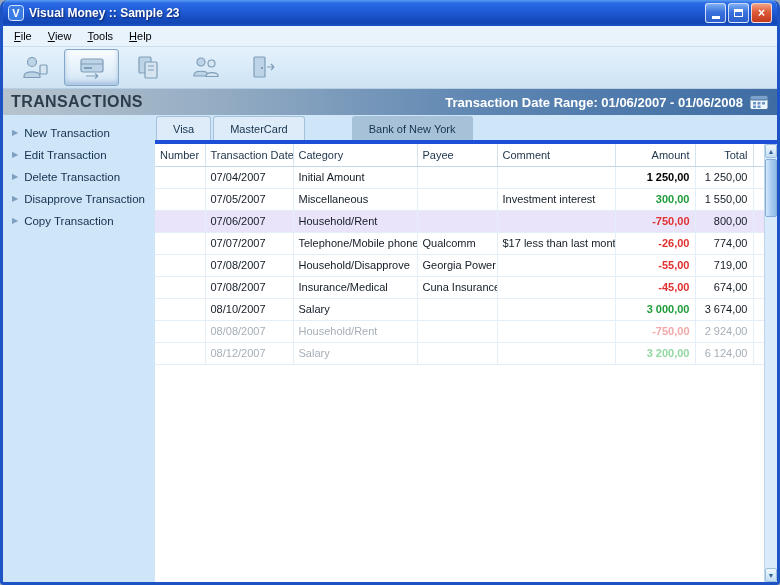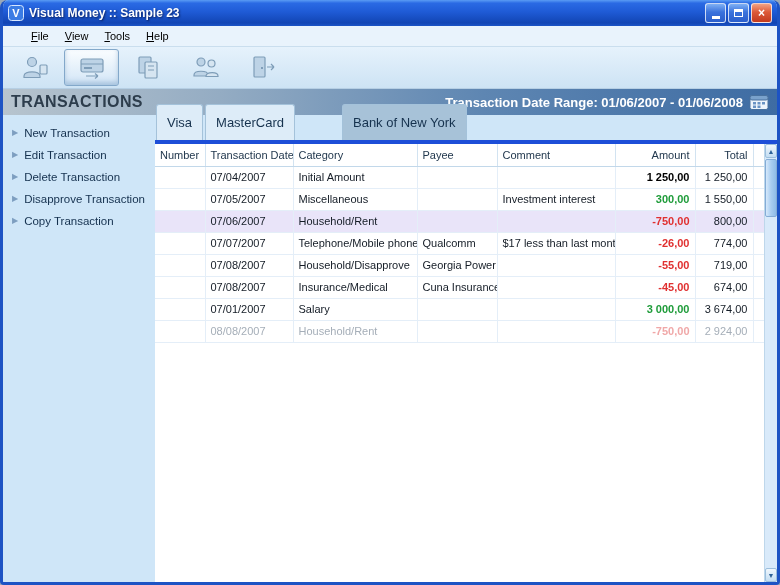--- a/index.html
+++ b/index.html
@@ -24,21 +24,21 @@
     width:21px; height:20px; border-radius:3px; border:1px solid rgba(255,255,255,.75);
     display:flex; align-items:center; justify-content:center; cursor:default;
     background:linear-gradient(180deg,#7fb0f4,#3a72dc 45%,#2a5ecc);
     color:#fff; font-size:12px; font-weight:bold; padding:0;
   }
   .winbtn.close { background:linear-gradient(180deg,#f0a284,#dd5a38 45%,#c23a1e); }
   .glyph-min { width:8px; height:3px; background:#fff; align-self:flex-end; margin-bottom:3px; }
   .glyph-max { width:9px; height:8px; border:1px solid #fff; border-top:3px solid #fff; }
 
   
-  .menubar { height:21px; flex:0 0 21px; background:#e9f3fc; display:flex; align-items:center; padding:0 20px; border-bottom:1px solid #cadeee; }
+  .menubar { height:21px; flex:0 0 21px; background:#e9f3fc; display:flex; align-items:center; padding:0 3px; border-bottom:1px solid #cadeee; }
   .menu-item { display:inline-block; padding:3px 8px; font-size:11px; color:#000; }
   .menu-item::first-letter { text-decoration:underline; }
 
   
   .toolbar { height:42px; flex:0 0 42px; background:linear-gradient(180deg,#e6f2fc,#cde3f4); border-bottom:1px solid #b6cfe4; display:flex; align-items:stretch; padding:2px 4px; gap:2px; }
   .tool-btn { width:55px; border:1px solid transparent; border-radius:3px; background:transparent; display:flex; align-items:center; justify-content:center; padding:0; }
   .tool-btn.active { background:linear-gradient(180deg,#fafdff,#d2e5f6); border-color:#83a8ca; box-shadow:inset 0 -3px 5px rgba(110,150,190,.45); }
   .tool-icon svg { display:block; }
 
   
@@ -50,21 +50,21 @@
   .header-range { font-size:13px; font-weight:bold; color:#fff; white-space:nowrap; }
 
   
   .body { flex:1; display:flex; min-height:0; }
   .sidebar { width:152px; flex:0 0 152px; background:#cfe6f8; padding-top:7px; }
   .side-item { display:flex; align-items:center; gap:6px; padding:5px 4px 5px 9px; font-size:11.5px; color:#14304e; cursor:default; }
   .side-arrow { color:#7d9ec0; font-size:8px; line-height:1; }
 
   .main { flex:1; display:flex; flex-direction:column; min-width:0; background:#cfe6f8; }
   .tabs { height:25px; flex:0 0 25px; display:flex; align-items:flex-end; padding-left:1px; gap:2px; }
-  .tab { height:36px; display:flex; align-items:center; padding:0 10px; font-size:13px; color:#16324e;
+  .tab { height:24px; display:flex; align-items:center; padding:0 16px; font-size:11px; color:#16324e;
          background:#ddecf8; border:1px solid #a4c2da; border-bottom:none; border-radius:3px 3px 0 0; }
   .tab.active { background:#a7c2d8;margin-left:45px; }
 
   .content { flex:1; display:flex; min-height:0; background:#fff; border-top:4px solid #1d4ed8; }
   .table-wrap { flex:1; min-width:0; overflow:hidden; }
   table { width:100%; border-collapse:collapse; table-layout:fixed; font-size:11px; }
   th { height:22px; font-weight:normal; text-align:left; padding:0 5px; color:#22384e; background:#fff;
        border-right:1px solid #d2e3f1; border-bottom:1px solid #c2d8ea; overflow:hidden; white-space:nowrap; }
   th.num-h { text-align:right; }
   th.no-r, td.no-r { border-right:none; }
@@ -304,36 +304,46 @@
                   <td class="col-date">07/08/2007</td>
                   <td class="col-category">Insurance/Medical</td>
                   <td class="col-payee">Cuna Insurance</td>
                   <td class="col-comment"></td>
                   <td class="col-amount amt negative">-45,00</td>
                   <td class="col-total">674,00</td>
                   <td class="no-r"></td>
                 </tr>
                 <tr class="row-normal">
                   <td class="col-number"></td>
-                  <td class="col-date">07/01/2007</td>
+                  <td class="col-date">08/10/2007</td>
                   <td class="col-category">Salary</td>
                   <td class="col-payee"></td>
                   <td class="col-comment"></td>
                   <td class="col-amount amt positive">3 000,00</td>
                   <td class="col-total">3 674,00</td>
                   <td class="no-r"></td>
                 </tr>
                 <tr class="row-pending">
                   <td class="col-number"></td>
                   <td class="col-date">08/08/2007</td>
                   <td class="col-category">Household/Rent</td>
                   <td class="col-payee"></td>
                   <td class="col-comment"></td>
                   <td class="col-amount amt negative-dim">-750,00</td>
                   <td class="col-total">2 924,00</td>
+                  <td class="no-r"></td>
+                </tr>
+                <tr class="row-pending">
+                  <td class="col-number"></td>
+                  <td class="col-date">08/12/2007</td>
+                  <td class="col-category">Salary</td>
+                  <td class="col-payee"></td>
+                  <td class="col-comment"></td>
+                  <td class="col-amount amt positive-dim">3 200,00</td>
+                  <td class="col-total">6 124,00</td>
                   <td class="no-r"></td>
                 </tr>
               </tbody>
           </table>
         </div>
 
         <div class="scrollbar">
           <button class="sb-btn">▲</button>
           <div class="sb-thumb"></div>
           <div class="sb-track"></div>

